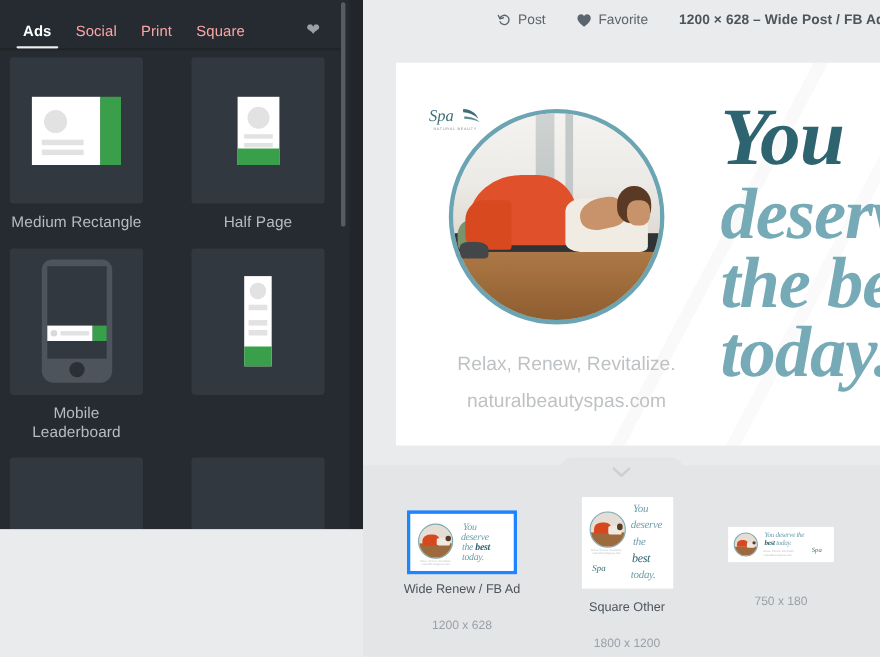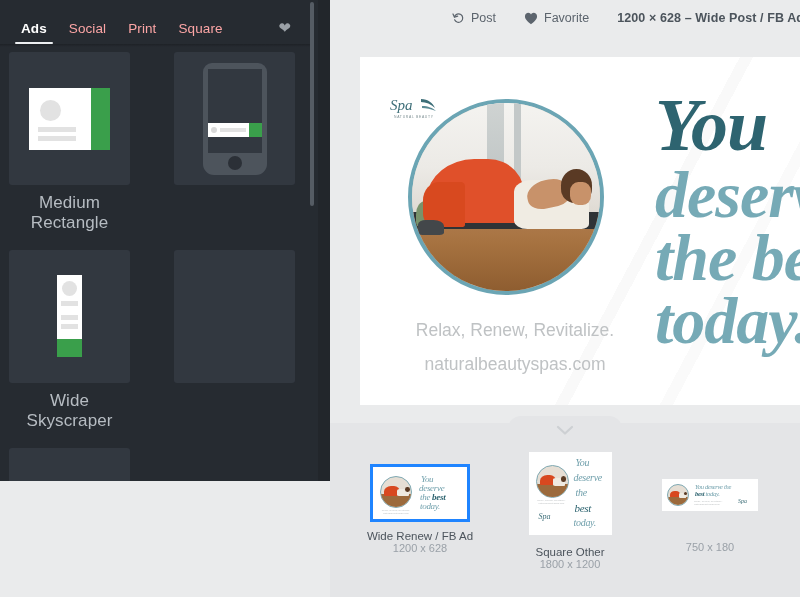--- a/index.html
+++ b/index.html
@@ -50,21 +50,21 @@
     column-gap:44px; row-gap:0; padding:0 9px 0 9px;
   }
   .tpl-cell { width:121px; }
   .tpl-box {
     position:relative; width:121px; height:133px;
     background:#323840; border-radius:3px; overflow:hidden;
     cursor:pointer;
     display:flex; align-items:center; justify-content:center;
   }
   .tpl-label {
-    text-align:center; font-size:17px; color:#b6bcc2;
+    text-align:center; font-size:14px; color:#b6bcc2;
     padding:8px 0 16px 0; line-height:1.2; letter-spacing:.1px;
   }
 
   
   .art-wrap { position:relative; }
   .paper { background:#ffffff; position:relative; }
   .g-circle { background:#e2e2e2; border-radius:50%; position:absolute; }
   .g-line { background:#e2e2e2; position:absolute; }
   .greenbar { background:#3a9f4b; position:absolute; }
 
@@ -267,21 +267,21 @@
   .thumb-frame.selected {
     outline:3px solid #1f84ff; outline-offset:0;
     box-shadow:0 0 0 1px #1f84ff;
   }
   .thumb-title {
     text-align:center; font-size:11.5px; color:#4c545c;
     margin-top:12px; white-space:nowrap; line-height:1;
   }
   .thumb-dims {
     text-align:center; font-size:11px; color:#9aa1a8;
-    margin-top:0; white-space:nowrap; line-height:1;
+    margin-top:21px; white-space:nowrap; line-height:1;
   }
   
   .mini { position:absolute; inset:0; background:#fff; }
   .mini-ring {
     position:absolute; border-radius:50%;
     border:1.4px solid #7fa9b3; overflow:hidden; background:#e6ded4;
   }
   .mini-ph-floor {
     position:absolute; left:0; right:0; bottom:0; height:42%;
     background:#9c6a3c;
@@ -339,49 +339,60 @@
                 <div class="g-circle" style="left:11px;top:12px;width:21px;height:21px;"></div>
                 <div class="g-line" style="left:9px;top:39px;width:38px;height:5px;"></div>
                 <div class="g-line" style="left:9px;top:48px;width:38px;height:5px;"></div>
               </div>
               <div class="mr-green" style="background:#3a9f4b;"></div>
             </div>
           </div>
           <div class="tpl-label">Medium Rectangle</div>
         </div>
 
+        <div class="tpl-cell">
+          <div class="tpl-box">
+            <div class="paper hp-paper">
+              <div class="g-circle" style="left:9px;top:9px;width:20px;height:20px;"></div>
+              <div class="g-line" style="left:6px;top:34px;width:26px;height:4px;"></div>
+              <div class="g-line" style="left:6px;top:42px;width:26px;height:4px;"></div>
+              <div class="greenbar" style="left:0;bottom:0;width:38px;height:15px;"></div>
+            </div>
+          </div>
+          <div class="tpl-label">Half Page</div>
+        </div>
 
 
         <div class="tpl-cell">
           <div class="tpl-box">
             <div class="phone">
               <div class="phone-screen"></div>
               <div style="position:absolute;left:5px;top:60px;display:flex;z-index:4;">
                 <div class="paper" style="width:41px;height:14px;position:relative;">
                   <div class="g-circle" style="left:3px;top:4px;width:6px;height:6px;background:#d9d9d9;"></div>
                   <div class="g-line" style="left:12px;top:5px;width:26px;height:4px;"></div>
                 </div>
                 <div style="width:13px;height:14px;background:#3a9f4b;"></div>
               </div>
               <div class="phone-home"></div>
             </div>
           </div>
+          <div class="tpl-label">Mobile Leaderboard</div>
         </div>
 
         <div class="tpl-cell">
           <div class="tpl-box">
             <div class="sky-paper" style="width:25px;height:82px;">
               <div class="g-circle" style="left:5px;top:6px;width:15px;height:15px;"></div>
               <div class="g-line" style="left:4px;top:26px;width:17px;height:5px;"></div>
               <div class="g-line" style="left:4px;top:40px;width:17px;height:5px;"></div>
               <div class="g-line" style="left:4px;top:49px;width:17px;height:5px;"></div>
               <div class="greenbar" style="left:0;bottom:0;width:25px;height:18px;"></div>
             </div>
           </div>
-          <div class="tpl-label">Wide Skyscraper</div>
         </div>
 
 
         <div class="tpl-cell">
           <div class="tpl-box"></div>
         </div>
         <div class="tpl-cell">
           <div class="tpl-box"></div>
         </div>
 

